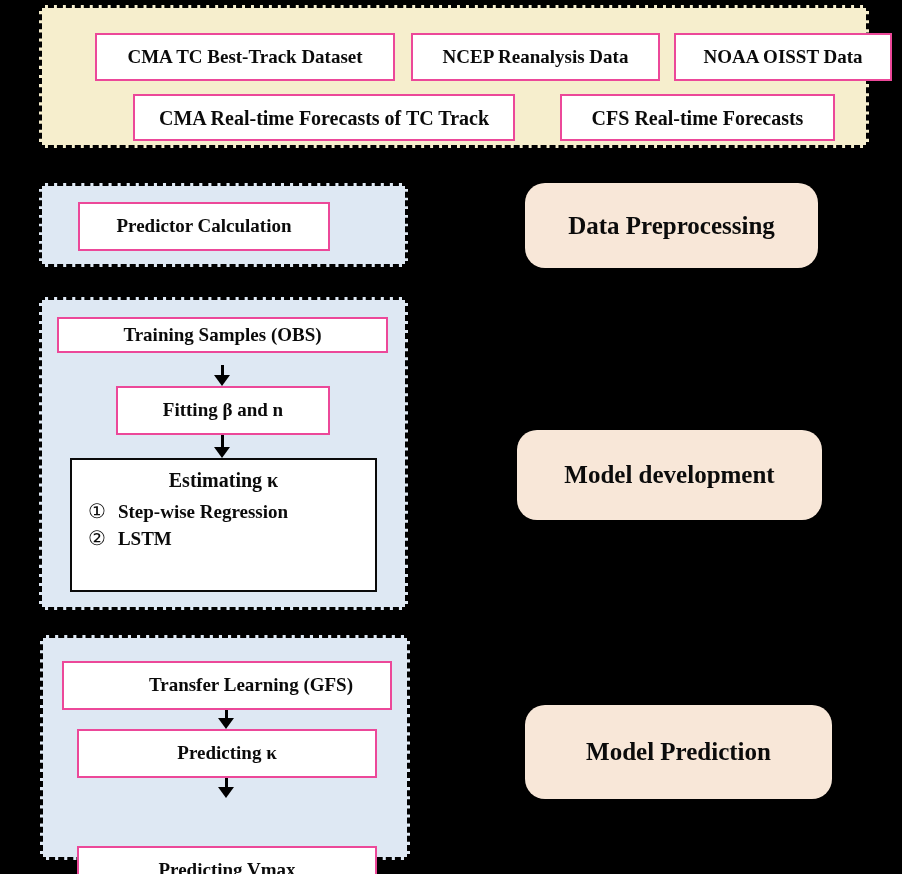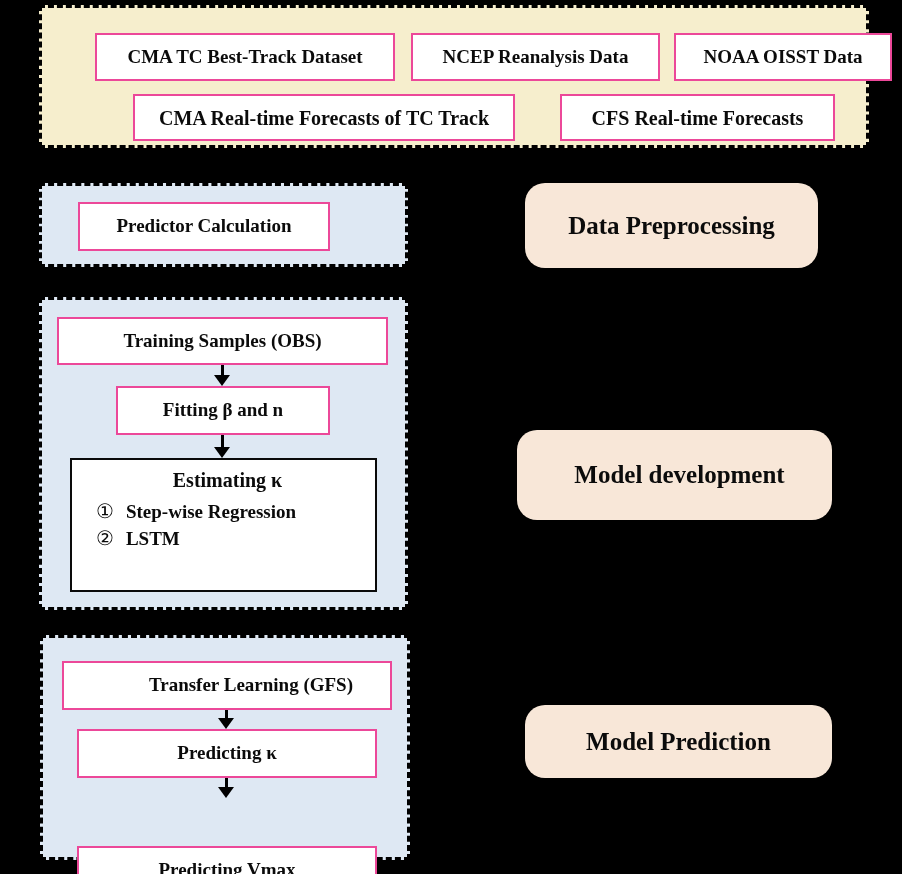--- a/index.html
+++ b/index.html
@@ -31,32 +31,31 @@
     display:flex;align-items:center;justify-content:center;
     font-weight:bold;font-size:19px;
     text-align:center;line-height:1.1;
   }
   .b-cma-track{left:53px;top:25px;width:300px;height:48px;}
   .b-ncep{left:369px;top:25px;width:249px;height:48px;}
   .b-noaa{left:632px;top:25px;width:218px;height:48px;}
   .b-cma-rt{left:91px;top:86px;width:382px;height:47px;font-size:20px;}
   .b-cfs{left:518px;top:86px;width:275px;height:47px;font-size:20px;}
   .b-predictor{left:75px;top:199px;width:252px;height:49px;}
-  .b-training{left:57px;top:317px;width:331px;height:48px;}
+  .b-training{left:57px;top:317px;width:331px;height:36px;}
   .b-fitting{left:116px;top:386px;width:214px;height:49px;}
   .b-transfer{left:62px;top:661px;width:330px;height:49px;padding-left:48px;}
   .b-predk{left:77px;top:729px;width:300px;height:49px;}
   .b-predv{left:77px;top:798px;width:300px;height:49px;margin-top:48px;}
 
   
   .b-estimating{
     position:absolute;left:70px;top:458px;width:307px;height:134px;
     background:#FFFFFF;border:2px solid #0a0a0a;box-sizing:border-box;
     display:block;
-    padding-left:8px;
   }
   .est-title{
     font-weight:bold;font-size:20px;text-align:center;
     margin-top:9px;
   }
   .est-list{margin-top:6px;padding-left:16px;}
   .est-item{
     display:flex;align-items:baseline;
     font-weight:bold;font-size:19px;line-height:1.35;
   }
@@ -67,22 +66,22 @@
   
   .stage{
     position:absolute;
     background:#F8E7D8;
     border-radius:20px;
     display:flex;align-items:center;justify-content:center;
     font-weight:bold;font-size:25px;
     text-align:center;
   }
   .s-preproc{left:525px;top:183px;width:293px;height:85px;}
-  .s-devel{left:517px;top:430px;width:305px;height:90px;padding-left:10px;}
-  .s-predict{left:525px;top:705px;width:307px;height:73px;}
+  .s-devel{left:517px;top:430px;width:305px;height:90px;}
+  .s-predict{left:525px;top:705px;width:307px;height:94px;}
 
   
   .arrow{position:absolute;width:16px;}
   .arrow .stem{
     position:absolute;left:6.5px;top:0;width:3px;background:#000;
   }
   .arrow .head{
     position:absolute;left:0;width:0;height:0;
     border-left:8px solid transparent;
     border-right:8px solid transparent;

